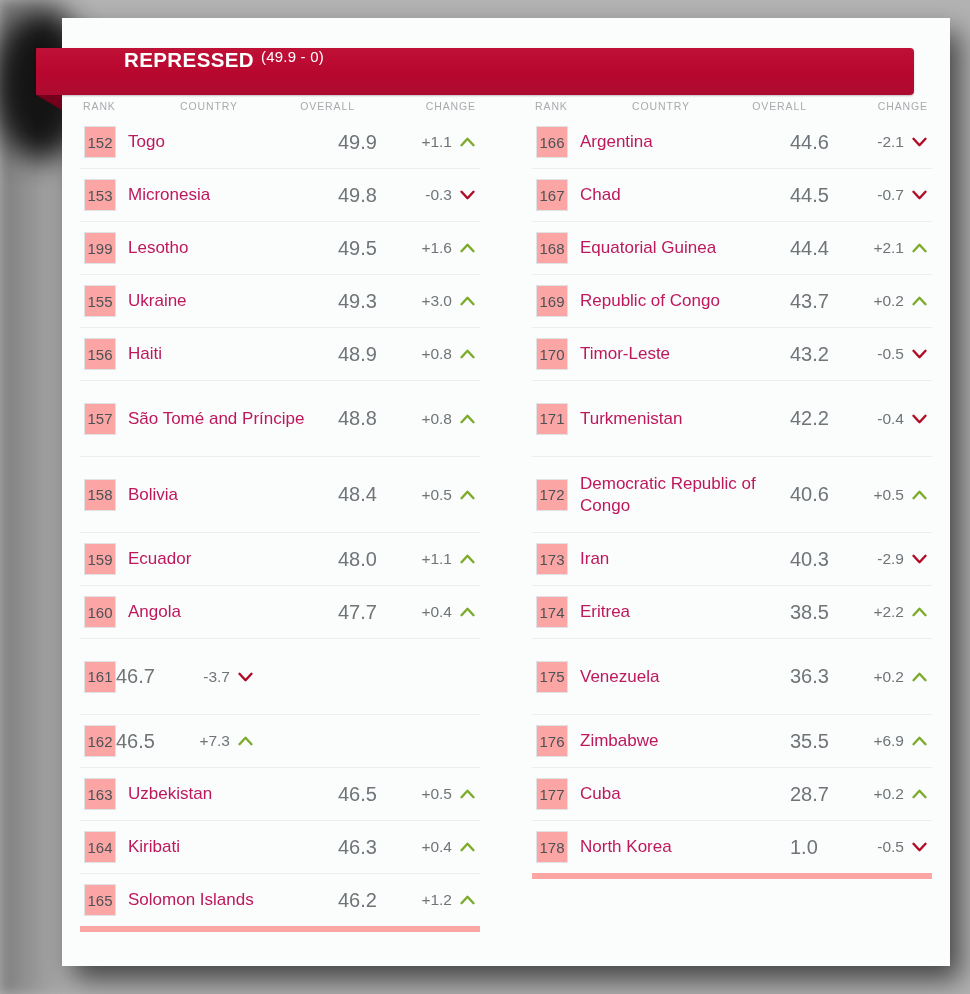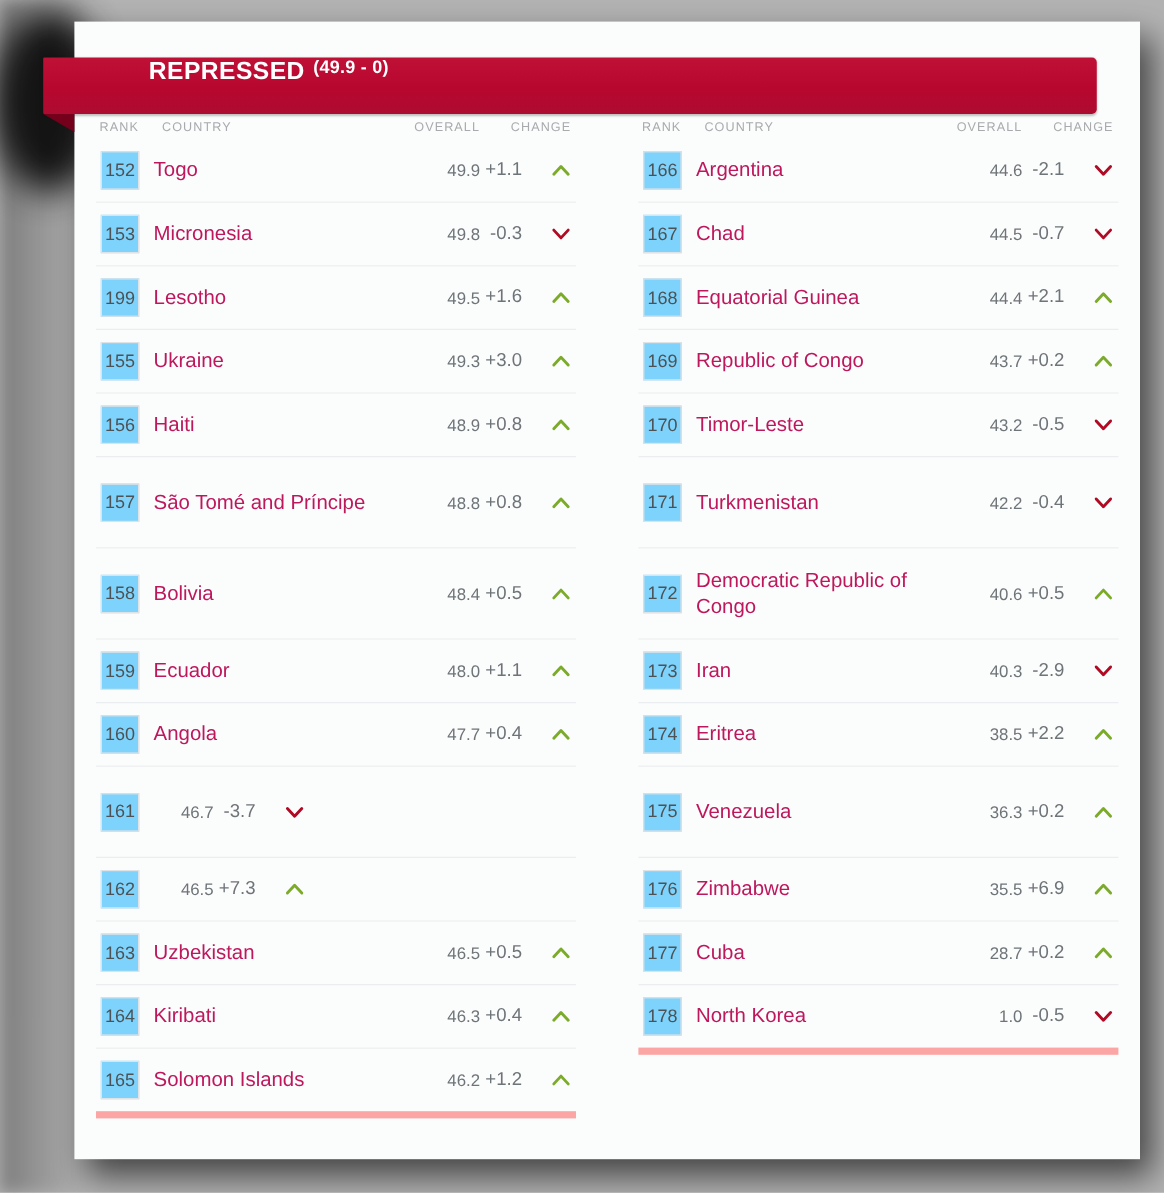--- a/index.html
+++ b/index.html
@@ -83,21 +83,21 @@
   .ribbon-title {
     margin-left: 88px;
     color: #ffffff;
     font-size: 20.5px;
     font-weight: bold;
     letter-spacing: .4px;
   }
   .ribbon-range {
     color: #ffffff;
     font-size: 15px;
-    font-weight: bold;
+    font-weight: normal;
     margin-left: 7px;
     letter-spacing: .2px;
   }
 
   
   .columns {
     position: absolute;
     left: 0;
     top: 68px;
     width: 888px;
@@ -109,20 +109,21 @@
   }
   .col:last-child {
     margin-left: 52px;
   }
 
   .head-row {
     display: flex;
     align-items: flex-end;
     height: 26px;
     padding: 0 0 4px 0;
+    gap: 45px;
   }
   .h-rank {
     width: 40px;
     text-align: left;
     padding-left: 3px;
   }
   .h-country { flex: 1; padding-left: 12px; }
   .h-overall { width: 62px; text-align: right; }
   .h-change  { width: 76px; text-align: right; padding-right: 4px;}
   .head-row span {
@@ -137,50 +138,49 @@
     min-height: 52px;
     border-bottom: 1px solid #ebeef0;
   }
   .row.tall { min-height: 75px; }
   .row:last-child { border-bottom: 6px solid #fca5a5; }
 
   .rank-box {
     width: 30px;
     height: 30px;
     border: 1px solid #dfe3e6;
-    background: #7dd3fc;
+    background: #fca5a5;
     color: #4c5256;
     font-size: 15px;
     display: flex;
     align-items: center;
     justify-content: center;
     flex: 0 0 auto;
     margin-left: 4px;
   }
   .country {
     flex: 1;
     padding-left: 12px;
     padding-right: 8px;
     color: #be185d;
     font-size: 17px;
     line-height: 22px;
   }
   .overall {
     width: 62px;
-    text-align: right;
     color: #6f7478;
-    font-size: 14px;
+    font-size: 20px;
   }
   .change-cell {
     width: 76px;
     display: flex;
     align-items: center;
     justify-content: flex-end;
     padding-right: 4px;
-    gap: 24px;
+    gap: 7px;
   }
   .change-val {
     color: #6f7478;
     font-size: 15.5px;
   }
   .chev { width: 17px; height: 12px; display: block; }
 </style>
 </head>
 <body>
 

